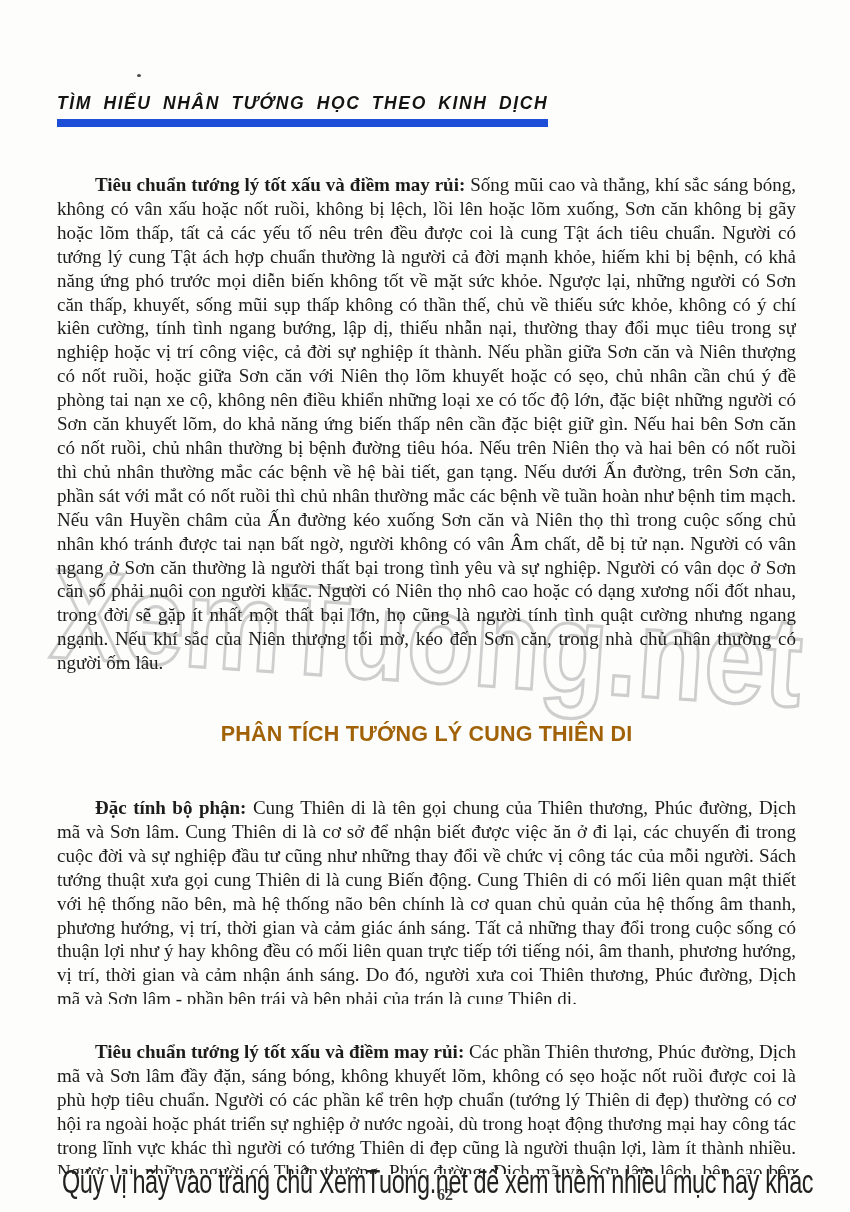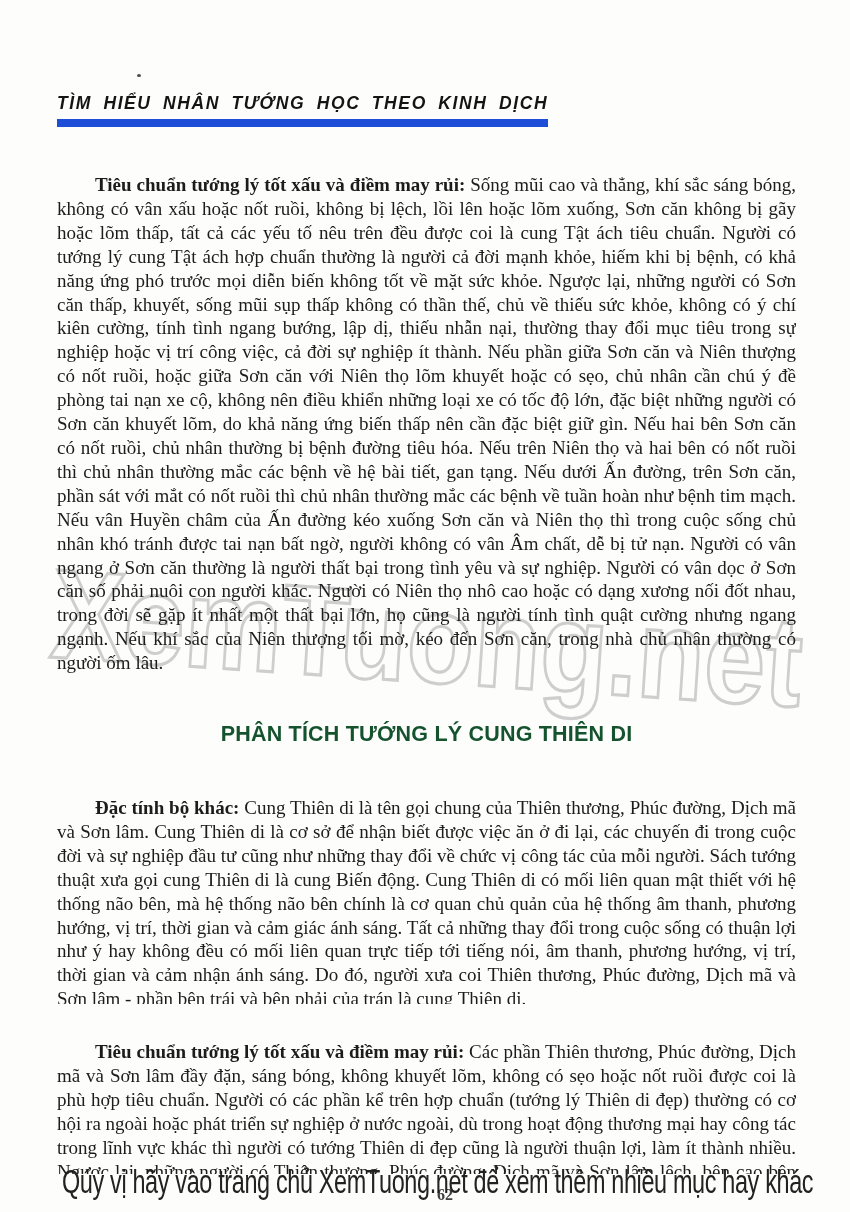--- a/index.html
+++ b/index.html
@@ -64,21 +64,21 @@
 
   
   .section-heading {
     position: absolute; left: 57px; top: 722px;
     width: 739px;
     text-align: center;
     font-family: "Liberation Sans", sans-serif;
     font-weight: bold;
     font-size: 21.5px;
     letter-spacing: 0.2px;
-    color: #14532d;
+    color: #a16207;
     z-index: 1;
   }
 
   
   .page-number {
     position: absolute; left: 437px; top: 1186px;
     font-family: "Liberation Serif", serif;
     font-weight: bold;
     font-size: 16px;
     color: #404040;
@@ -109,21 +109,21 @@
 </svg>
 
 <div class="copy" id="para-intro">
   <p><span class="lead">Tiêu chuẩn tướng lý tốt xấu và điềm may rủi:</span>
     <span>Sống mũi cao và thẳng, khí sắc sáng bóng, không có vân xấu hoặc nốt ruồi, không bị lệch, lồi lên hoặc lõm xuống, Sơn căn không bị gãy hoặc lõm thấp, tất cả các yếu tố nêu trên đều được coi là cung Tật ách tiêu chuẩn. Người có tướng lý cung Tật ách hợp chuẩn thường là người cả đời mạnh khỏe, hiếm khi bị bệnh, có khả năng ứng phó trước mọi diễn biến không tốt về mặt sức khỏe. Ngược lại, những người có Sơn căn thấp, khuyết, sống mũi sụp thấp không có thần thế, chủ về thiếu sức khỏe, không có ý chí kiên cường, tính tình ngang bướng, lập dị, thiếu nhẫn nại, thường thay đổi mục tiêu trong sự nghiệp hoặc vị trí công việc, cả đời sự nghiệp ít thành. Nếu phần giữa Sơn căn và Niên thượng có nốt ruồi, hoặc giữa Sơn căn với Niên thọ lõm khuyết hoặc có sẹo, chủ nhân cần chú ý đề phòng tai nạn xe cộ, không nên điều khiển những loại xe có tốc độ lớn, đặc biệt những người có Sơn căn khuyết lõm, do khả năng ứng biến thấp nên cần đặc biệt giữ gìn. Nếu hai bên Sơn căn có nốt ruồi, chủ nhân thường bị bệnh đường tiêu hóa. Nếu trên Niên thọ và hai bên có nốt ruồi thì chủ nhân thường mắc các bệnh về hệ bài tiết, gan tạng. Nếu dưới Ấn đường, trên Sơn căn, phần sát với mắt có nốt ruồi thì chủ nhân thường mắc các bệnh về tuần hoàn như bệnh tim mạch. Nếu vân Huyền châm của Ấn đường kéo xuống Sơn căn và Niên thọ thì trong cuộc sống chủ nhân khó tránh được tai nạn bất ngờ, người không có vân Âm chất, dễ bị tử nạn. Người có vân ngang ở Sơn căn thường là người thất bại trong tình yêu và sự nghiệp. Người có vân dọc ở Sơn căn số phải nuôi con người khác. Người có Niên thọ nhô cao hoặc có dạng xương nối đốt nhau, trong đời sẽ gặp ít nhất một thất bại lớn, họ cũng là người tính tình quật cường nhưng ngang ngạnh. Nếu khí sắc của Niên thượng tối mờ, kéo đến Sơn căn, trong nhà chủ nhân thường có người ốm lâu.</span></p>
 </div>
 
 <div class="section-heading">PHÂN TÍCH TƯỚNG LÝ CUNG THIÊN DI</div>
 
 <div class="copy" id="para-dactinh">
-  <p><span class="lead">Đặc tính bộ khác:</span>
+  <p><span class="lead">Đặc tính bộ phận:</span>
     <span>Cung Thiên di là tên gọi chung của Thiên thương, Phúc đường, Dịch mã và Sơn lâm. Cung Thiên di là cơ sở để nhận biết được việc ăn ở đi lại, các chuyến đi trong cuộc đời và sự nghiệp đầu tư cũng như những thay đổi về chức vị công tác của mỗi người. Sách tướng thuật xưa gọi cung Thiên di là cung Biến động. Cung Thiên di có mối liên quan mật thiết với hệ thống não bên, mà hệ thống não bên chính là cơ quan chủ quản của hệ thống âm thanh, phương hướng, vị trí, thời gian và cảm giác ánh sáng. Tất cả những thay đổi trong cuộc sống có thuận lợi như ý hay không đều có mối liên quan trực tiếp tới tiếng nói, âm thanh, phương hướng, vị trí, thời gian và cảm nhận ánh sáng. Do đó, người xưa coi Thiên thương, Phúc đường, Dịch mã và Sơn lâm - phần bên trái và bên phải của trán là cung Thiên di.</span></p>
 </div>
 
 <div class="copy" id="para-tieuchuan2">
   <p><span class="lead">Tiêu chuẩn tướng lý tốt xấu và điềm may rủi:</span>
     <span>Các phần Thiên thương, Phúc đường, Dịch mã và Sơn lâm đầy đặn, sáng bóng, không khuyết lõm, không có sẹo hoặc nốt ruồi được coi là phù hợp tiêu chuẩn. Người có các phần kể trên hợp chuẩn (tướng lý Thiên di đẹp) thường có cơ hội ra ngoài hoặc phát triển sự nghiệp ở nước ngoài, dù trong hoạt động thương mại hay công tác trong lĩnh vực khác thì người có tướng Thiên di đẹp cũng là người thuận lợi, làm ít thành nhiều. Ngược lại, những người có Thiên thương, Phúc đường, Dịch mã và Sơn lâm lệch, bên cao bên thấp, khuyết lõm, có sẹo</span></p>
 </div>
 
 <div class="page-number">62</div>
 

